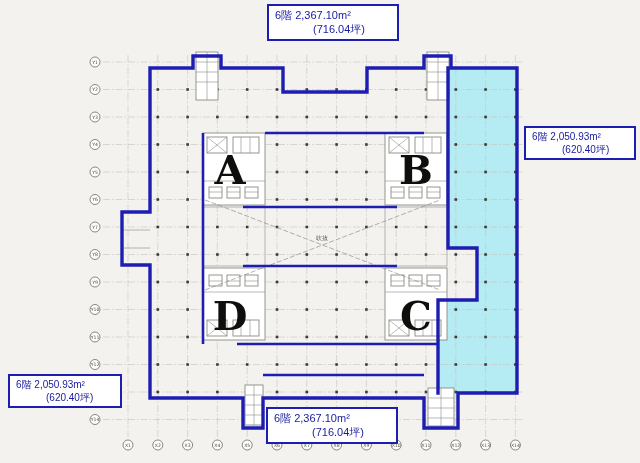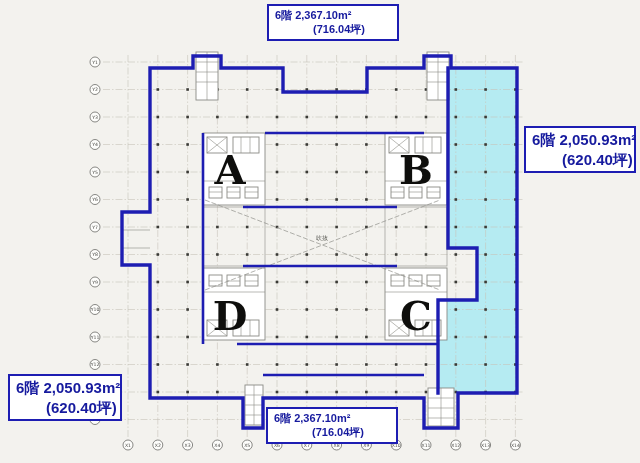--- a/index.html
+++ b/index.html
@@ -24,25 +24,25 @@
   .hatch{stroke:#8b8b85;stroke-width:0.6;fill:none;}
   .atrium-x{stroke:#8f8f89;stroke-width:0.7;stroke-dasharray:5 2;fill:none;}
   .core-letter{
     font-family:"DejaVu Serif","Liberation Serif",serif;
     font-weight:bold;font-size:40px;fill:#0e0e0c;
   }
   .atrium-note{font-size:6px;fill:#55554f;font-family:"DejaVu Sans",sans-serif;}
   .area-label{
     position:absolute;box-sizing:border-box;
     background:#ffffff;border:2px solid var(--blue);
-    color:var(--labeltext);font-weight:bold;font-size:11px;line-height:1.3;
+    color:var(--labeltext);font-weight:normal;font-size:11px;line-height:1.3;
     padding:2px 5px 2px 6px;white-space:nowrap;z-index:5;
   }
   .area-label .l2{padding-left:38px;}
-  .area-label.small{font-size:15px;}
+  .area-label.small{font-size:10px;}
   .area-label.small .l2{padding-left:30px;}
 </style>
 </head>
 <body style="--blue: #1d1db2; --cyan: #aeeaf2; --labeltext: #161a9e;">
 
 <svg width="640" height="463" viewBox="0 0 640 463">
 
   <g>
     <path class="cyan-fill" d="M448,68 H517 V393 H438 V300 H477 V248 H448 Z"></path>
   </g>

